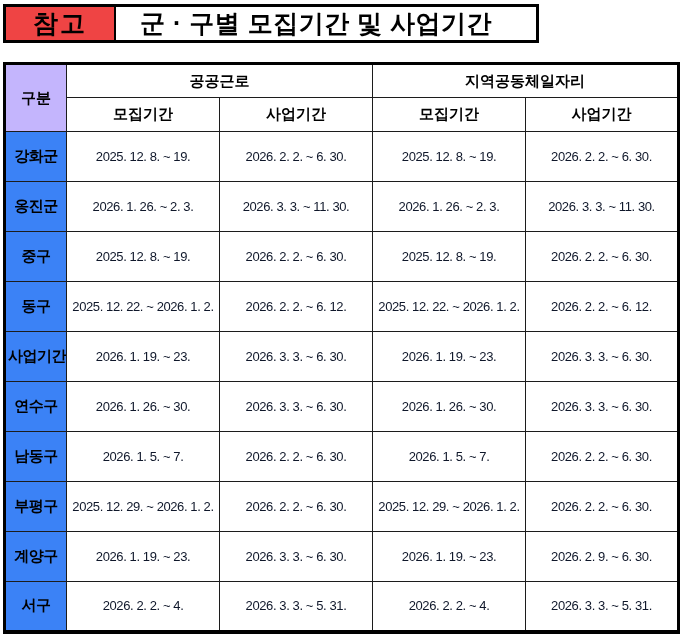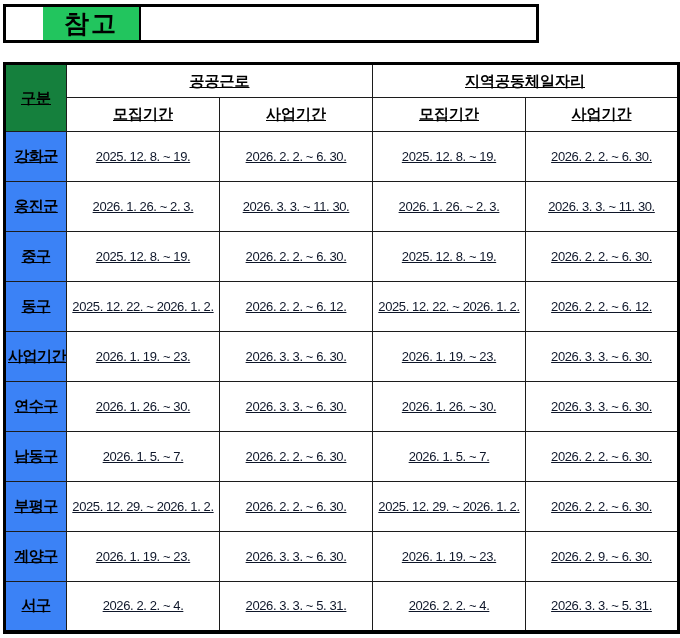--- a/index.html
+++ b/index.html
@@ -14,30 +14,29 @@
   .title-bar {
     margin: 4px 0 0 3px;
     width: 536px;
     height: 39px;
     border: 3px solid #000;
     display: flex;
     align-items: stretch;
     background: #fff;
   }
   .title-badge {
-    width: 98px;
-    background: #22c55e;
+    width: 110px;
+    background: #ef4444;
     border-right: 2px solid #000;
     display: flex;
     align-items: center;
     justify-content: center;
     font-weight: bold;
     font-size: 25px;
     letter-spacing: 2px;
-    margin-left: 37px;
   }
   .title-text {
     flex: 1;
     display: flex;
     align-items: center;
     padding-left: 24px;
     font-weight: bold;
     font-size: 25px;
     letter-spacing: 0.5px;
     white-space: nowrap;
@@ -51,50 +50,50 @@
     border: 3px solid #000;
     border-bottom: 4px solid #000;
   }
   table.periods th, table.periods td {
     border: 1.5px solid #1c1c1c;
     text-align: center;
     vertical-align: middle;
     padding: 0 2px;
     overflow: hidden;
     white-space: nowrap;
-    text-decoration: underline;
   }
   thead th {
     background: #ffffff;
     font-weight: bold;
     font-size: 15px;
     height: 34px;
   }
   thead th.corner {
-    background: #15803d;
+    background: #c4b5fd;
   }
   tbody th.district {
     background: #3b82f6;
     font-weight: bold;
     font-size: 15px;
     letter-spacing: -0.5px;
   }
   tbody td {
     background: #ffffff;
     font-size: 13px;
     letter-spacing: -0.4px;
     color: #0f172a;
     height: 50px;
   }
 </style>
 </head>
 <body>
 
 <div class="title-bar">
   <div class="title-badge">참고</div>
+  <div class="title-text">군 · 구별 모집기간 및 사업기간</div>
 </div>
 
 <table class="periods">
   <colgroup>
     <col style="width:62px">
     <col style="width:153px">
     <col style="width:153px">
     <col style="width:153px">
     <col style="width:153px">
   </colgroup>

